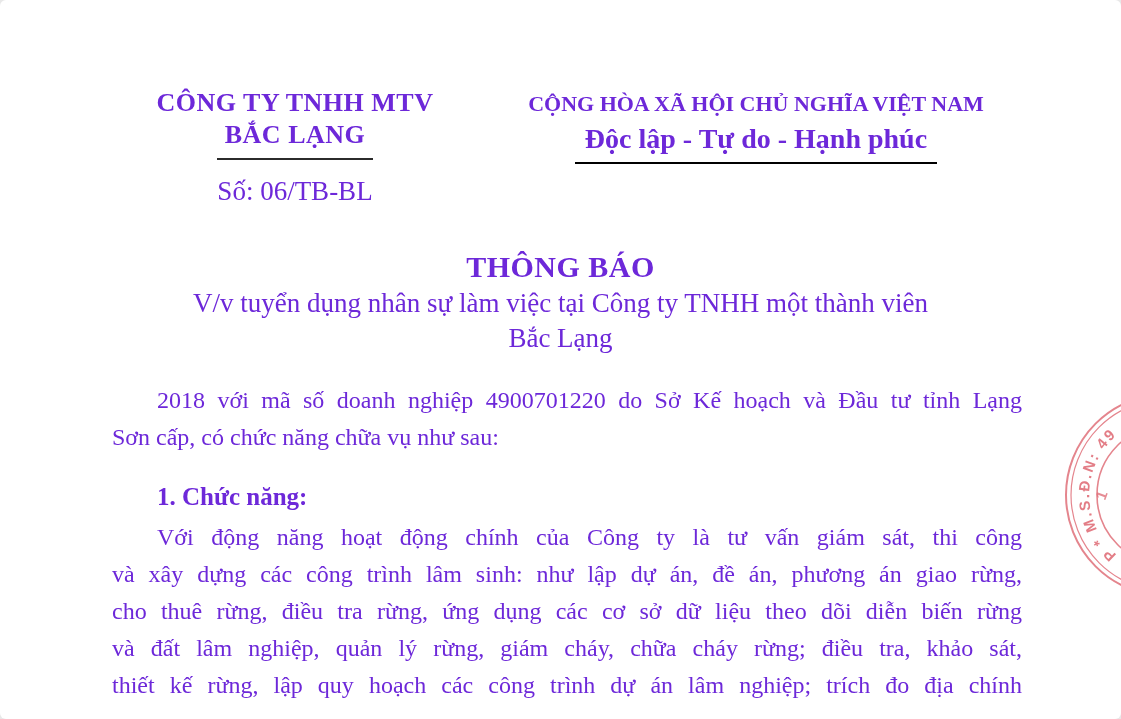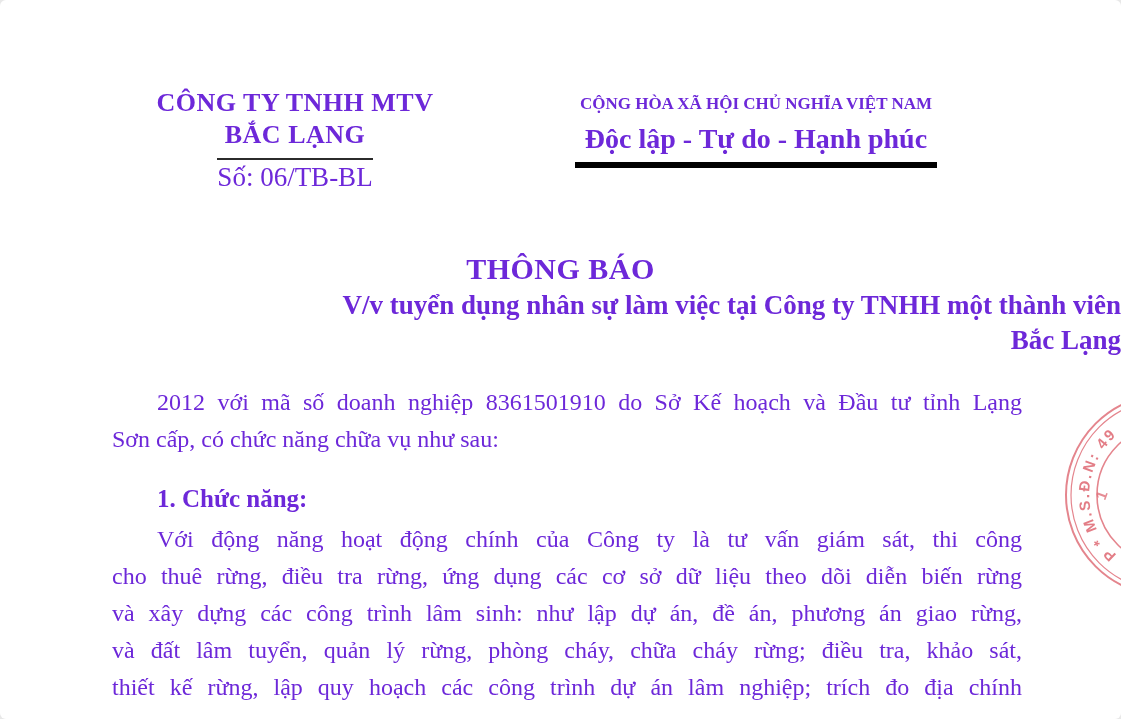--- a/index.html
+++ b/index.html
@@ -10,29 +10,29 @@
     color:#6d28d9;
     border-radius:6px;
   }
   
   .header { display:flex; justify-content:space-between; padding:86px 85px 0 120px; }
   .header-left  { width:350px; text-align:center; }
   .header-right { width:560px; text-align:center; }
   .company-line1  { font-weight:bold; font-size:26px; line-height:34px; letter-spacing:.5px; }
   .company-line2  { font-weight:bold; font-size:26px; line-height:30px; display:inline-block;
                     padding:0 8px 8px; border-bottom:2px solid #2b2b2b; letter-spacing:.5px; }
-  .doc-number     { font-size:27px; line-height:34px; margin-top:0; }
-  .national-line1 { font-weight:bold; font-size:17px; line-height:36px; }
+  .doc-number     { font-size:27px; line-height:34px; margin-top:14px; }
+  .national-line1 { font-weight:bold; font-size:22px; line-height:36px; }
   .national-line2 { font-weight:bold; font-size:28px; line-height:34px; display:inline-block;
-                    padding:0 10px 6px; border-bottom:6px solid #000000; }
+                    padding:0 10px 6px; border-bottom:2px solid #000000; }
   .place-date     { font-style:italic; font-size:28px; line-height:36px; margin-top:18px; }
   
-  .title-block  { text-align:center; margin-top:56px; }
+  .title-block  { text-align:center; margin-top:40px; }
   .doc-title    { font-weight:bold; font-size:30px; line-height:38px; letter-spacing:.5px; }
-  .doc-subtitle { font-weight:bold; font-size:27px; line-height:35px;text-align:right; }
+  .doc-subtitle { font-weight:normal; font-size:27px; line-height:35px; }
   
   .body-text { margin:26px 99px 0 112px; font-size:24px; }
   .para .bline { line-height:37px; text-align:justify; text-align-last:justify; }
   .para .bline:first-child { text-indent:45px; }
   .para.end-left .bline:last-child { text-align-last:left; }
   .section-heading { font-weight:bold; font-size:25px; line-height:37px;
                      padding-left:45px; margin-top:22px; }
   .para.p2 { margin-top:4px; }
   
   .stamp-svg { position:absolute; left:1061px; top:395px; pointer-events:none; }
@@ -61,29 +61,29 @@
   </div>
 
   <div class="title-block">
     <div class="doc-title">THÔNG BÁO</div>
     <div class="doc-subtitle">V/v tuyển dụng nhân sự làm việc tại Công ty TNHH một thành viên</div>
     <div class="doc-subtitle">Bắc Lạng</div>
   </div>
 
   <div class="body-text">
     <div class="para p1 end-left">
-        <div class="bline">2012 với mã số doanh nghiệp 8361501910 do Sở Kế hoạch và Đầu tư tỉnh Lạng</div>
+        <div class="bline">2018 với mã số doanh nghiệp 4900701220 do Sở Kế hoạch và Đầu tư tỉnh Lạng</div>
         <div class="bline">Sơn cấp, có chức năng chữa vụ như sau:</div>
       </div>
     <div class="section-heading">1. Chức năng:</div>
     <div class="para p2">
         <div class="bline">Với động năng hoạt động chính của Công ty là tư vấn giám sát, thi công</div>
+        <div class="bline">và xây dựng các công trình lâm sinh: như lập dự án, đề án, phương án giao rừng,</div>
         <div class="bline">cho thuê rừng, điều tra rừng, ứng dụng các cơ sở dữ liệu theo dõi diễn biến rừng</div>
-        <div class="bline">và xây dựng các công trình lâm sinh: như lập dự án, đề án, phương án giao rừng,</div>
-        <div class="bline">và đất lâm tuyển, quản lý rừng, phòng cháy, chữa cháy rừng; điều tra, khảo sát,</div>
+        <div class="bline">và đất lâm nghiệp, quản lý rừng, giám cháy, chữa cháy rừng; điều tra, khảo sát,</div>
         <div class="bline">thiết kế rừng, lập quy hoạch các công trình dự án lâm nghiệp; trích đo địa chính</div>
       </div>
   </div>
 
   <svg class="stamp-svg" width="120" height="210" viewBox="0 0 120 210">
     <g stroke="#e0707a" fill="none" opacity="0.85">
       <circle cx="106" cy="100" r="101" stroke-width="2"></circle>
       <circle cx="106" cy="100" r="96" stroke-width="1.2"></circle>
       <circle cx="106" cy="100" r="70" stroke-width="1.6"></circle>
     </g>

